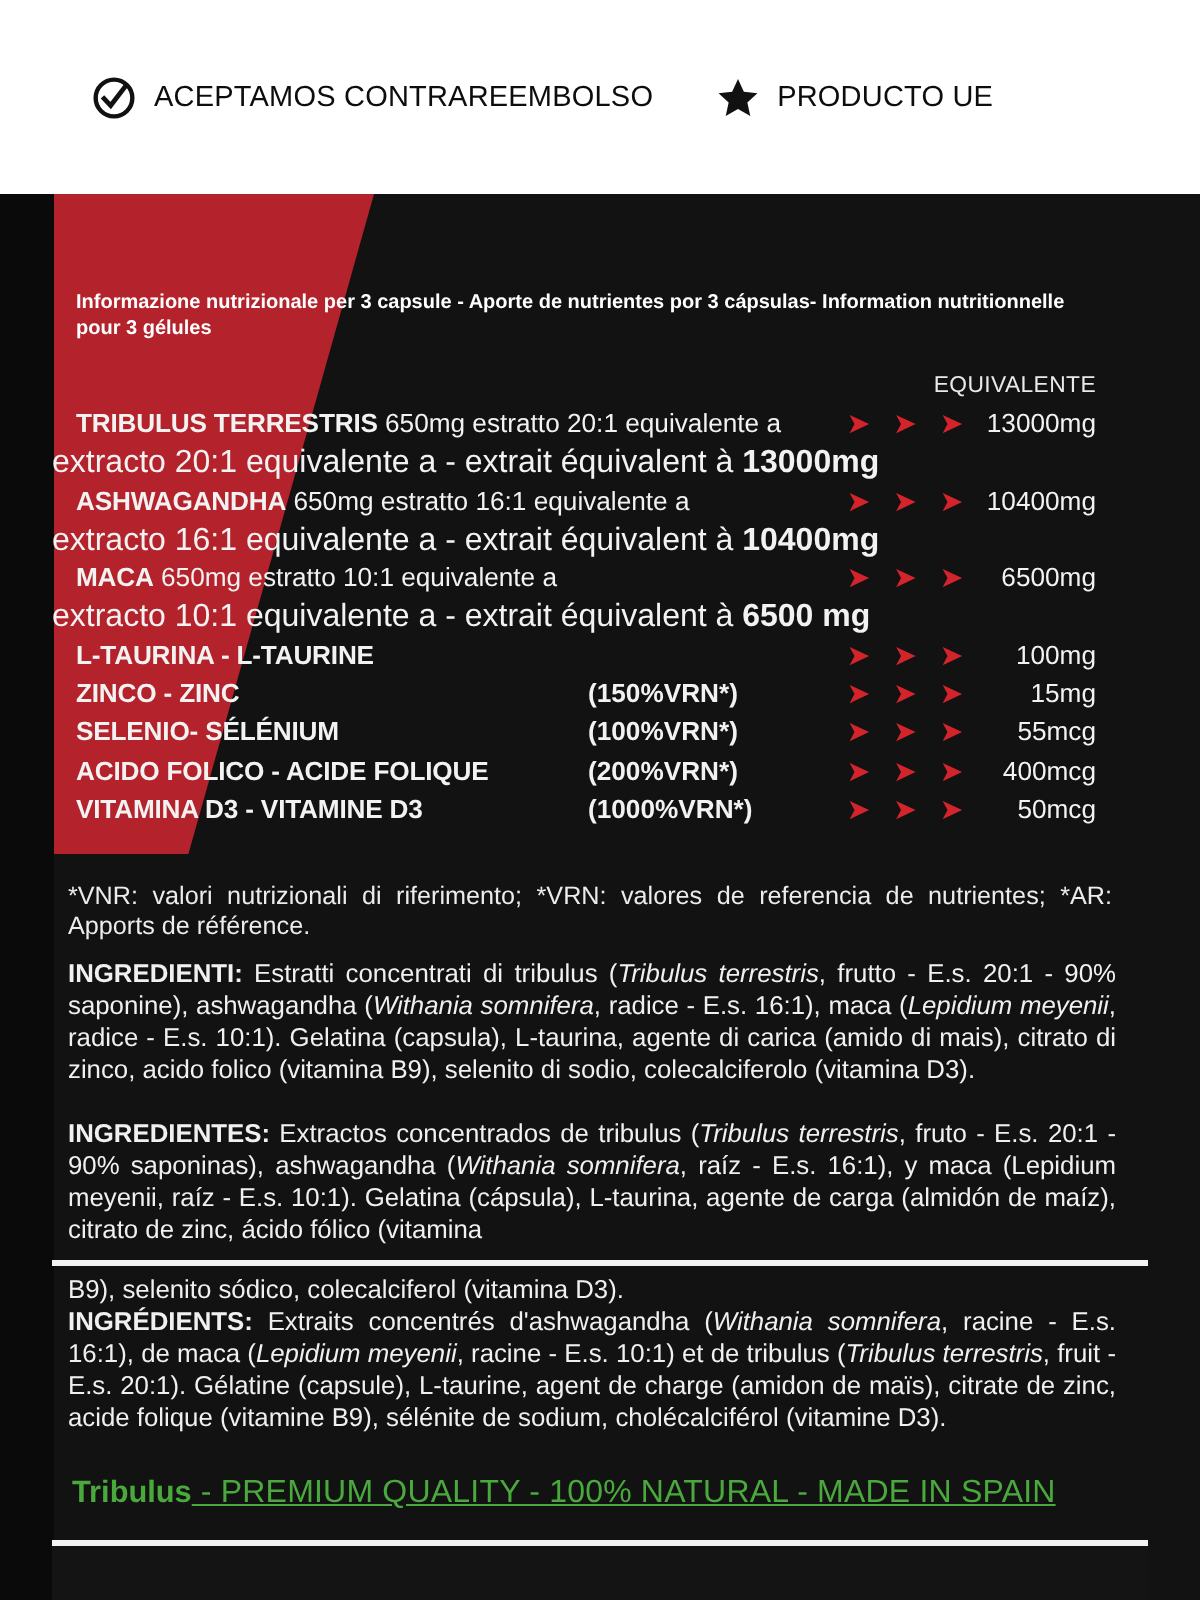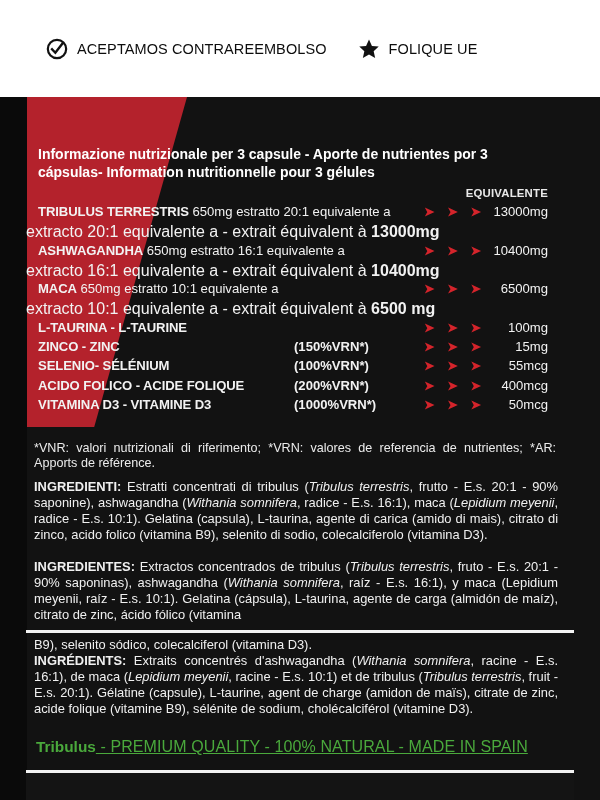--- a/index.html
+++ b/index.html
@@ -79,30 +79,30 @@
     width: 160px; height: 330px;
     background: #b4222c;
     clip-path: polygon(0 0, 100% 0, 42% 100%, 0 100%);
   }
 
   
   .head-title {
     position: absolute;
     left: 38px; top: 48px;
     width: 500px;
-    font-size: 14px;
+    font-size: 10px;
     font-weight: bold;
     line-height: 1.32;
     color: #ffffff;
   }
   .equiv-head {
     position: absolute;
     right: 52px; top: 90px;
     font-size: 11.4px;
-    font-weight: bold;
+    font-weight: normal;
     color: #e9e9e9;
     letter-spacing: 0.2px;
   }
 
   
   .nutrients {
     position: absolute;
     left: 0; top: 107px;
     width: 600px;
   }
@@ -229,21 +229,21 @@
         <circle cx="12" cy="12" r="10" fill="none" stroke="#111111" stroke-width="2.4"></circle>
         <path d="M6.6 12.3 L10.2 16.1 L17.6 6.4" fill="none" stroke="#111111" stroke-width="2.6" stroke-linecap="square"></path>
       </svg>
       <span class="badge-label">ACEPTAMOS CONTRAREEMBOLSO</span>
     </div>
 
     <div class="badge">
       <svg class="icon-star" viewBox="0 0 24 24">
         <path d="M12 1.6 L15.2 8.6 L22.6 9.4 L17.1 14.4 L18.7 21.8 L12 18.0 L5.3 21.8 L6.9 14.4 L1.4 9.4 L8.8 8.6 Z" fill="#111111"></path>
       </svg>
-      <span class="badge-label">FOLIQUE UE</span>
+      <span class="badge-label">PRODUCTO UE</span>
     </div>
 
   </div>
 
   <div class="label">
 
     <div class="panel"></div>
     <div class="left-strip"></div>
     <div class="wedge"></div>
 

